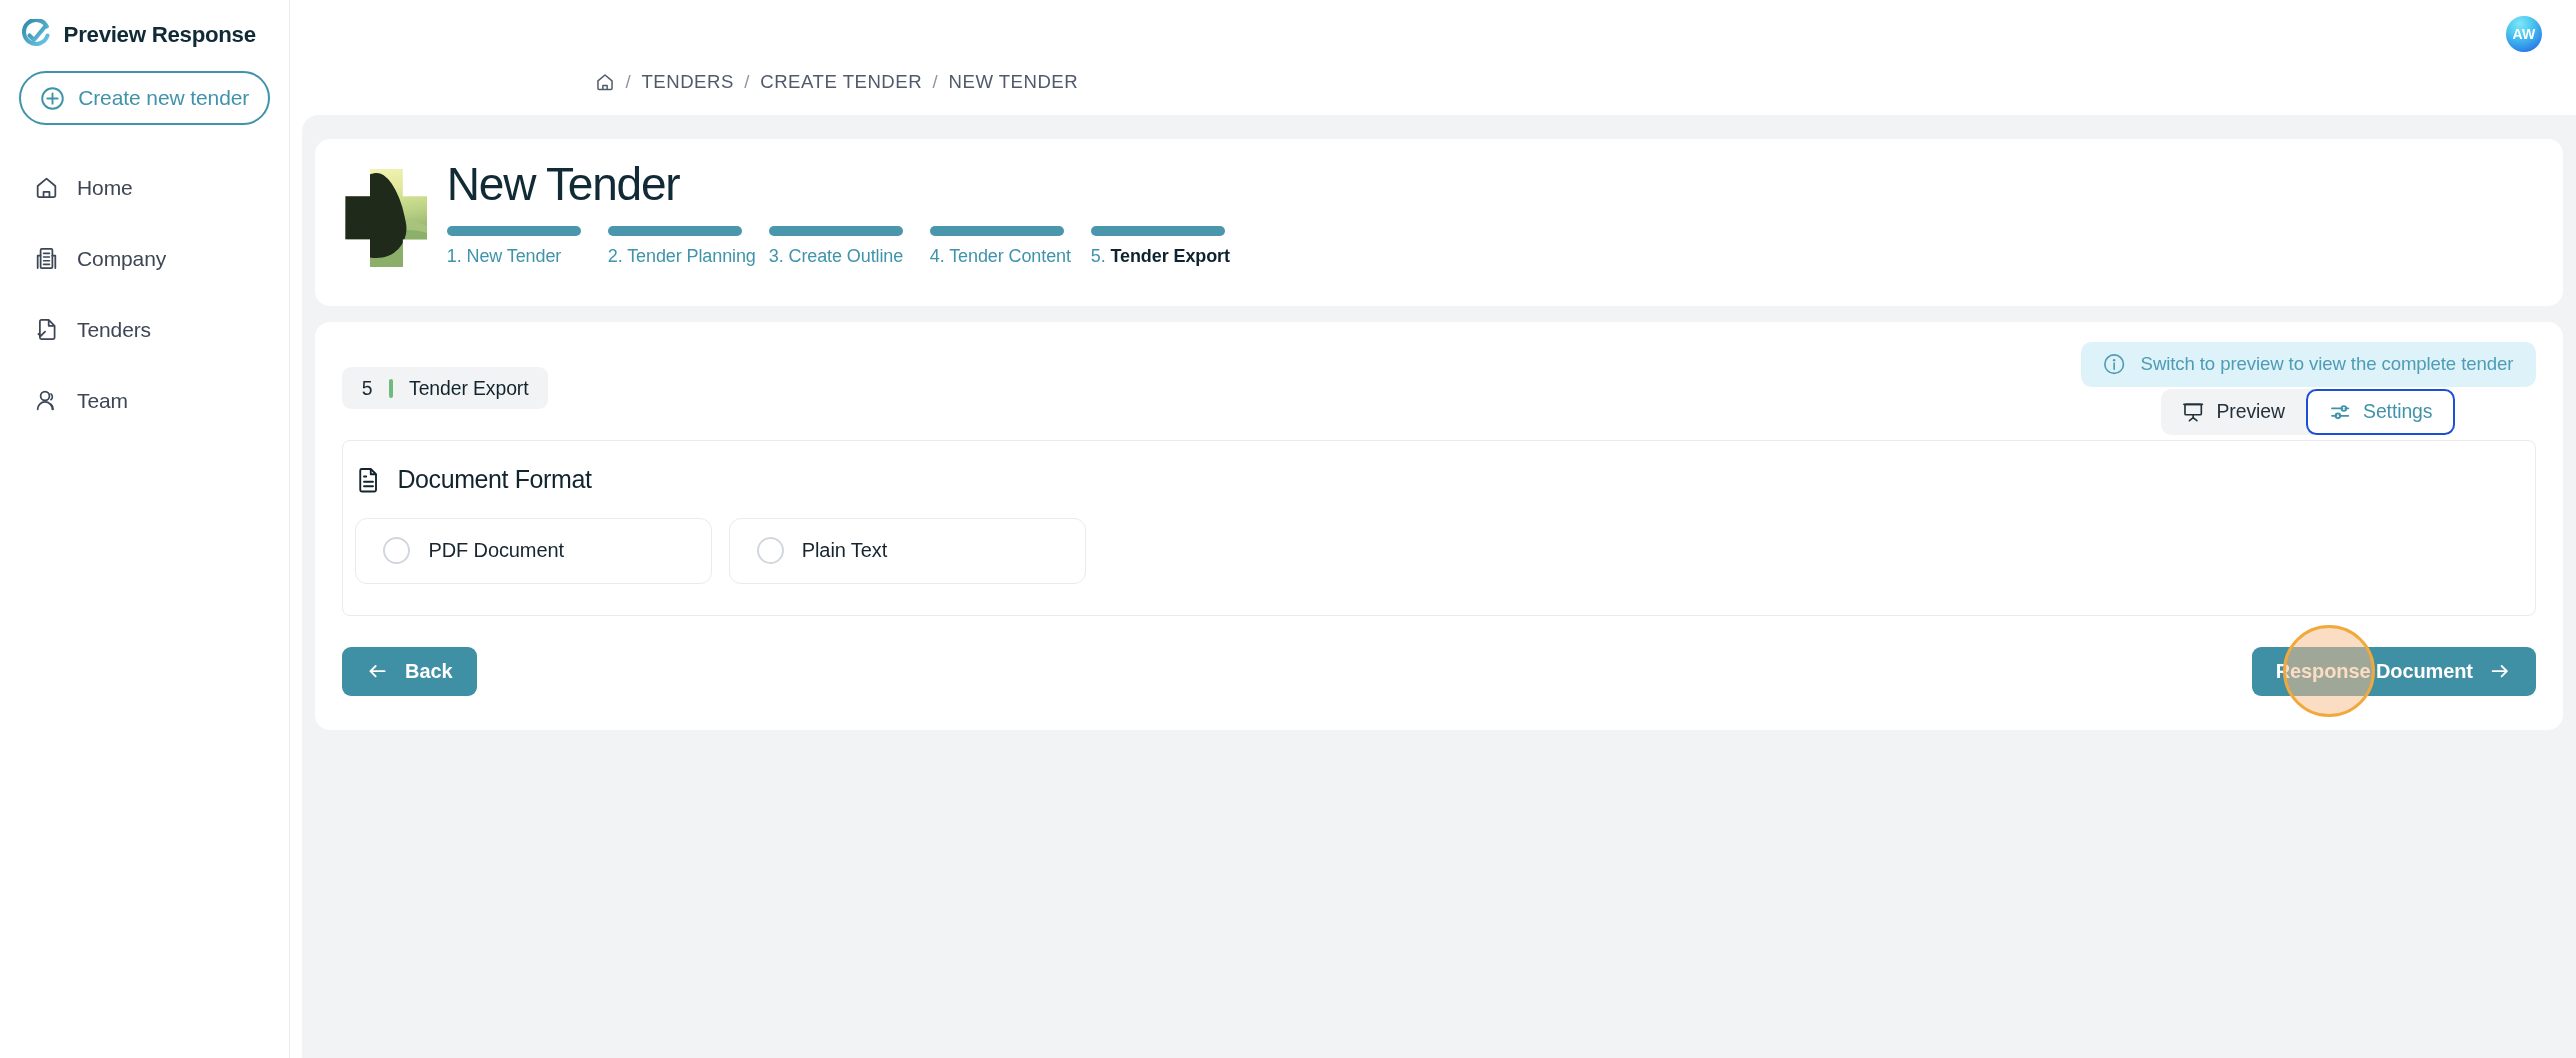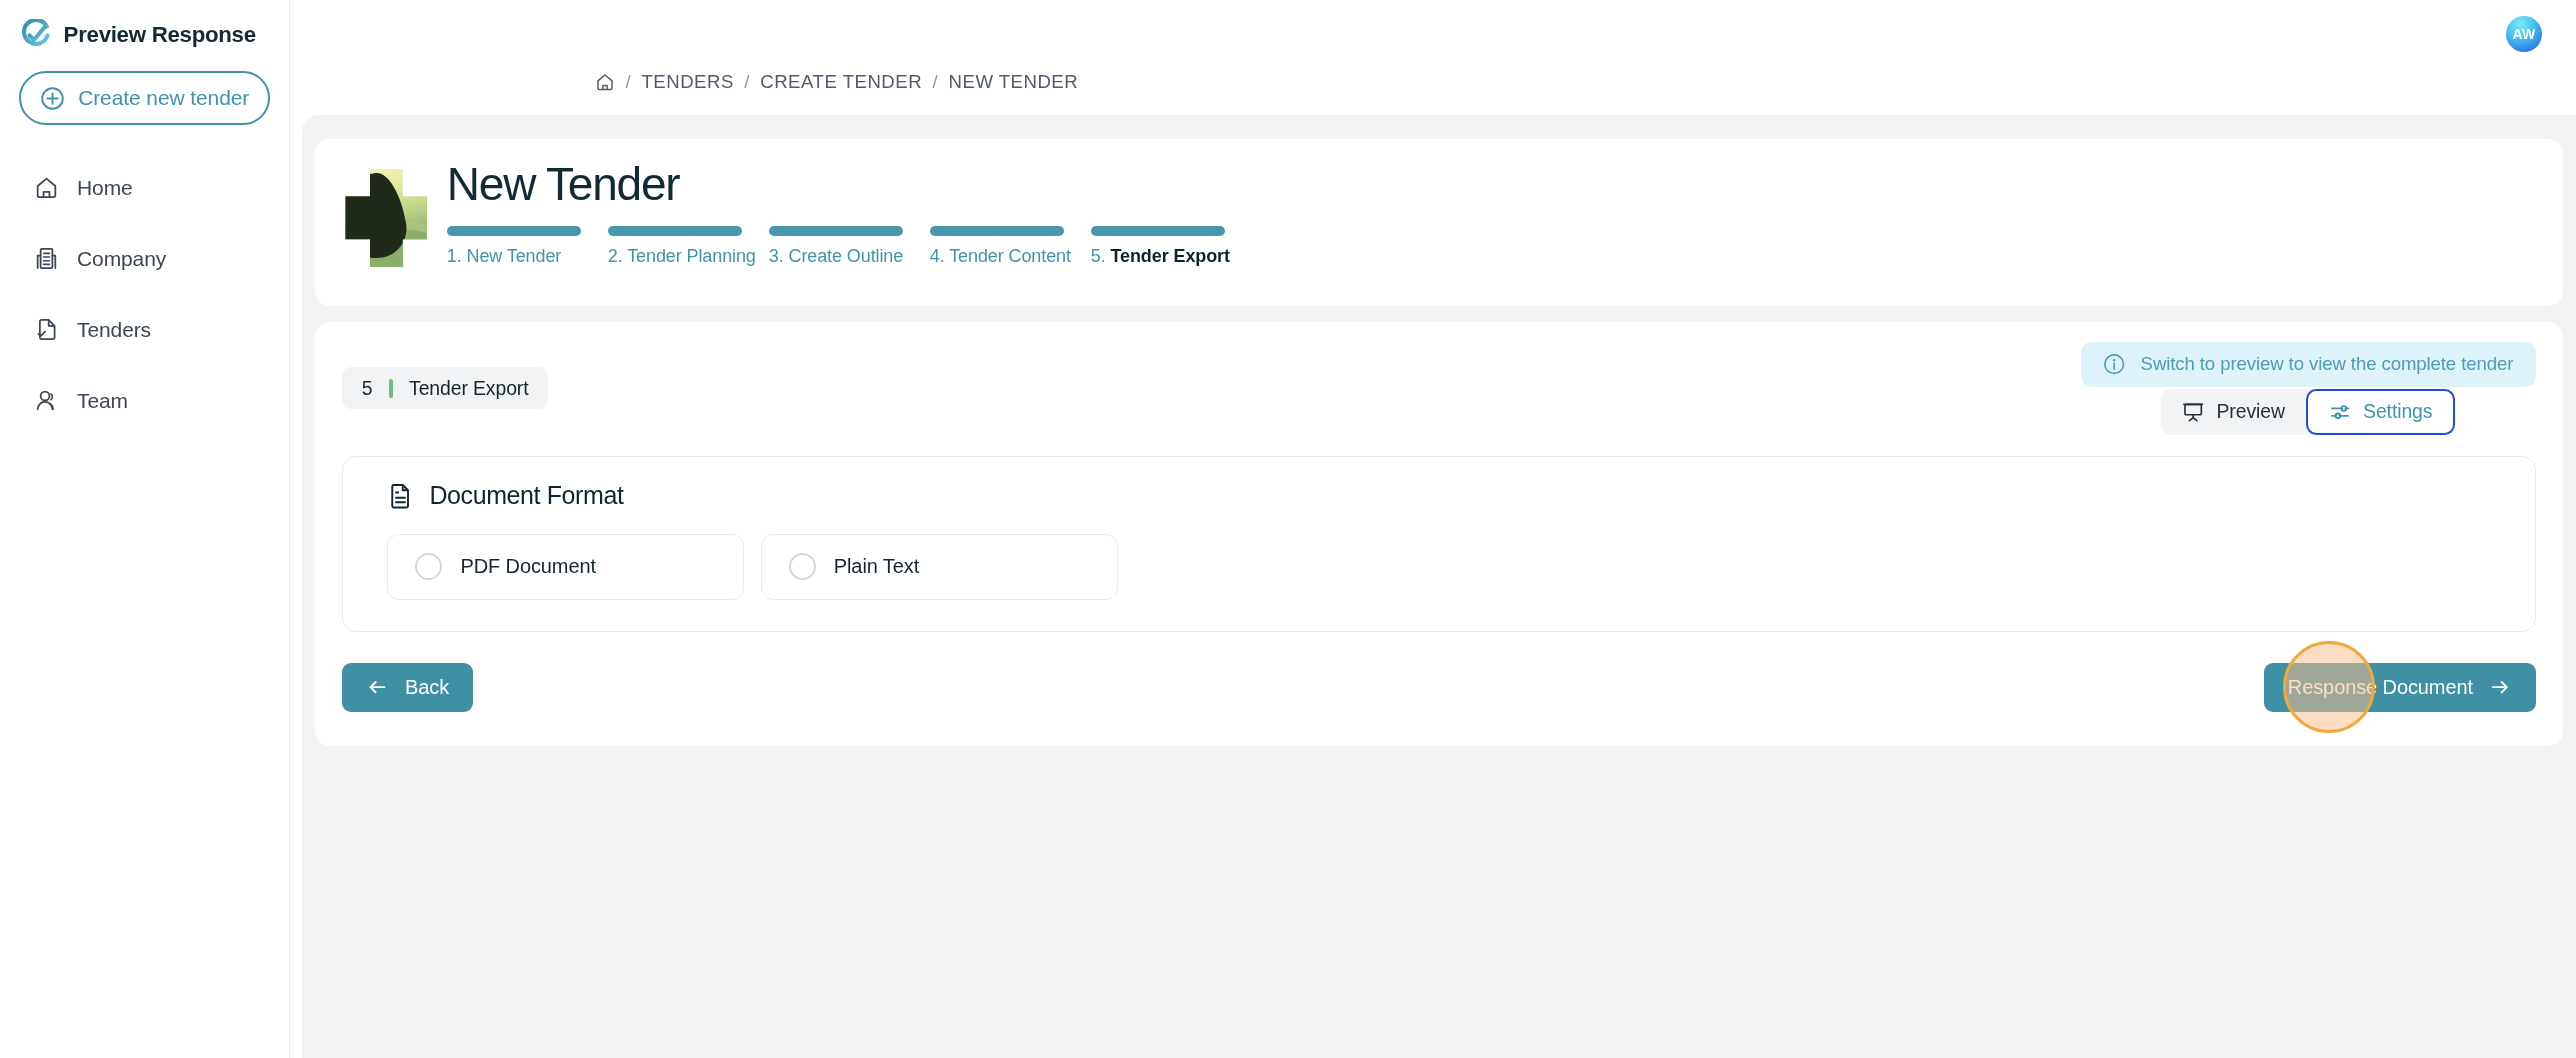--- a/index.html
+++ b/index.html
@@ -183,23 +183,23 @@
     font-size: 19.4px; color: #22313c; cursor: pointer;
     letter-spacing: -0.1px;
   }
   .seg-btn.active {
     background: #ffffff; border: 2.2px solid #1d4ed8;
     color: #3f93ab;
   }
   .seg-ic { width: 22.3px; height: 22.3px; display: block; }
 
   .format-panel {
-    margin: 21px 27px 0 27px;
-    border: 1.5px solid #e8eaed; border-radius: 14px;
-    padding: 24px 28px 31px 44px;
+    margin: 5px 27px 0 27px;
+    border: 1.5px solid #e8eaed; border-radius: 8px;
+    padding: 24px 28px 31px 12px;
   }
   .panel-head { display: flex; align-items: center; gap: 15px; }
   .panel-ic { width: 27px; height: 27px; display: block; }
   .panel-title { font-size: 25px; color: #12242e; letter-spacing: -0.4px; }
 
   .radio-row { display: flex; gap: 16.4px; margin-top: 24px; }
   .radio-card {
     width: 357px; height: 66px;
     border: 1.5px solid #e8eaed; border-radius: 12px;
     display: flex; align-items: center; gap: 18px;
@@ -210,21 +210,21 @@
     width: 27px; height: 27px; border-radius: 50%;
     border: 2.2px solid #d2d7dd; flex: 0 0 27px;
     display: flex; align-items: center; justify-content: center;
   }
   .radio-card.selected .radio-dot { border-color: #62c4ea; }
   .radio-dot .fill { width: 15px; height: 15px; border-radius: 50%; background: #62c4ea; display: none; }
   .radio-card.selected .radio-dot .fill { display: block; }
   .radio-label { font-size: 20px; color: #16252f; letter-spacing: -0.1px; }
   .radio-card.selected .radio-label { color: #62c4ea; }
 
-  .actions { display: flex; align-items: center; margin: 31px 27px 0 27px; position: relative; }
+  .actions { display: flex; align-items: center; margin: 31px 27px 0 27px; position: relative; font-weight: bold; }
   .btn {
     display: flex; align-items: center; gap: 16.4px;
     background: #3f8fa5; color: #ffffff;
     border-radius: 9px; height: 49px; padding: 0 24px;
     font-size: 20px; letter-spacing: -0.1px; cursor: pointer;
     border: none;
   }
   .btn.primary { margin-left: auto; }
   .btn .arrow { width: 22.3px; height: 22.3px; display: block; }
   .click-ring {

